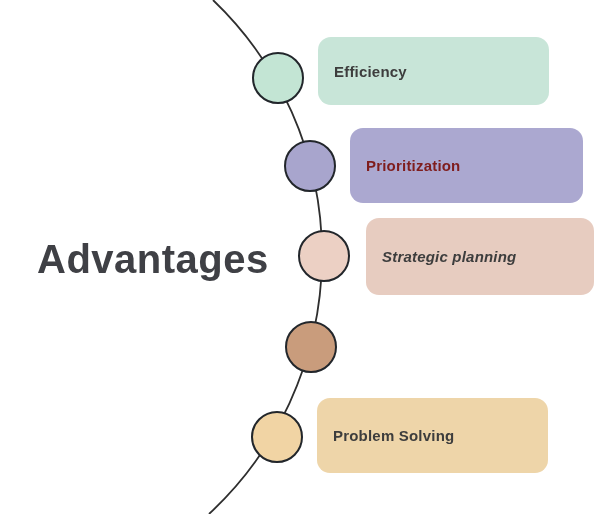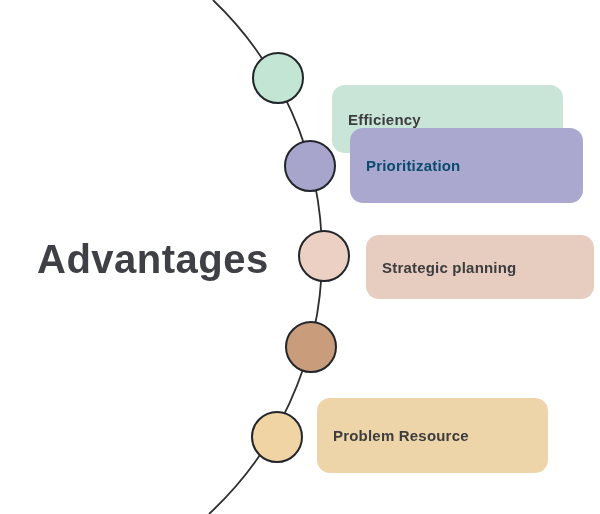--- a/index.html
+++ b/index.html
@@ -17,23 +17,23 @@
   .adv-box{
     position:absolute;border-radius:13px;box-sizing:border-box;
     display:flex;align-items:center;padding-left:16px;
   }
   .adv-label{font-size:15px;font-weight:700;letter-spacing:0.2px;white-space:nowrap;}
   .adv-circle{
     position:absolute;width:52px;height:52px;border-radius:50%;
     border:2px solid #22262b;box-sizing:border-box;
   }
   
-  .box-0{left:332px;top:37px;width:231px;height:68px;margin-top:48px;}
+  .box-0{left:318px;top:37px;width:231px;height:68px;}
   .box-1{left:350px;top:128px;width:233px;height:75px;}
-  .box-2{left:366px;top:235px;width:228px;height:64px;}
+  .box-2{left:366px;top:218px;width:228px;height:77px;font-style:italic;}
   .box-3{left:352px;top:308px;width:231px;height:73px;}
   .box-4{left:317px;top:398px;width:231px;height:75px;}
   .circle-0{left:252px;top:52px;}
   .circle-1{left:284px;top:140px;}
   .circle-2{left:298px;top:230px;}
   .circle-3{left:285px;top:321px;}
   .circle-4{left:251px;top:411px;}
 </style>
 </head>
 <body>
@@ -43,27 +43,27 @@
   <svg class="curve-svg" viewBox="0 0 600 514" xmlns="http://www.w3.org/2000/svg">
     <path d="M 213 0 A 353 353 0 0 1 209 514" fill="none" stroke-width="1.8" stroke="#2e2e2e"></path>
   </svg>
 
   <div class="diagram-title" style="color: rgb(63, 64, 69);">Advantages</div>
 
   <div class="adv-box box-0" style="background: rgb(200, 229, 216);">
     <span class="adv-label" style="color: rgb(61, 61, 61);">Efficiency</span>
   </div>
   <div class="adv-box box-1" style="background: rgb(171, 168, 208);">
-    <span class="adv-label" style="color: #0c4a6e;">Prioritization</span>
+    <span class="adv-label" style="color: #7f1d1d;">Prioritization</span>
   </div>
   <div class="adv-box box-2" style="background: rgb(231, 204, 192);">
     <span class="adv-label" style="color: rgb(61, 61, 61);">Strategic planning</span>
   </div>
   <div class="adv-box box-4" style="background: rgb(238, 213, 169);">
-    <span class="adv-label" style="color: rgb(61, 61, 61);">Problem Resource</span>
+    <span class="adv-label" style="color: rgb(61, 61, 61);">Problem Solving</span>
   </div>
 
   <div class="adv-circle circle-0" style="background: rgb(195, 229, 212); border-color: rgb(34, 38, 43);"></div>
   <div class="adv-circle circle-1" style="background: rgb(168, 165, 205); border-color: rgb(34, 38, 43);"></div>
   <div class="adv-circle circle-2" style="background: rgb(236, 208, 196); border-color: rgb(34, 38, 43);"></div>
   <div class="adv-circle circle-3" style="background: rgb(201, 156, 124); border-color: rgb(34, 38, 43);"></div>
   <div class="adv-circle circle-4" style="background: rgb(241, 212, 164); border-color: rgb(34, 38, 43);"></div>
 
 </div>
 

